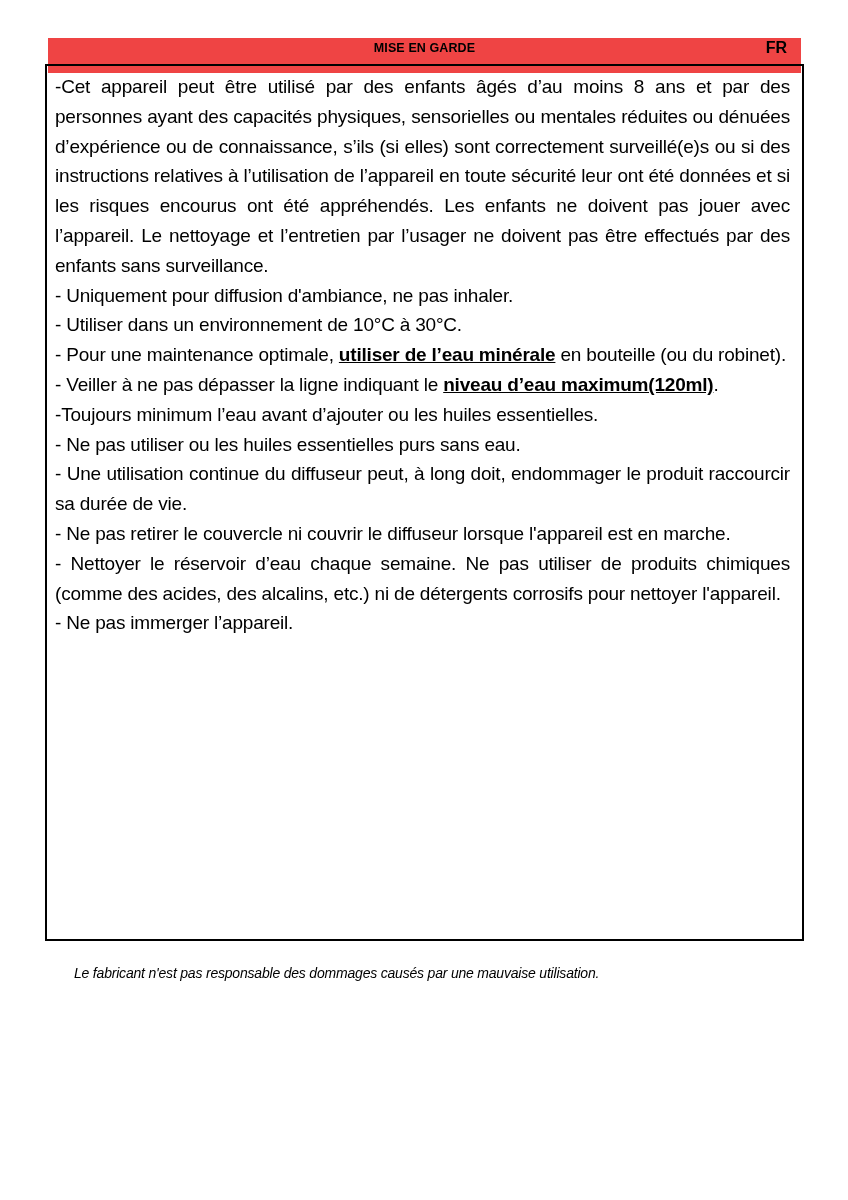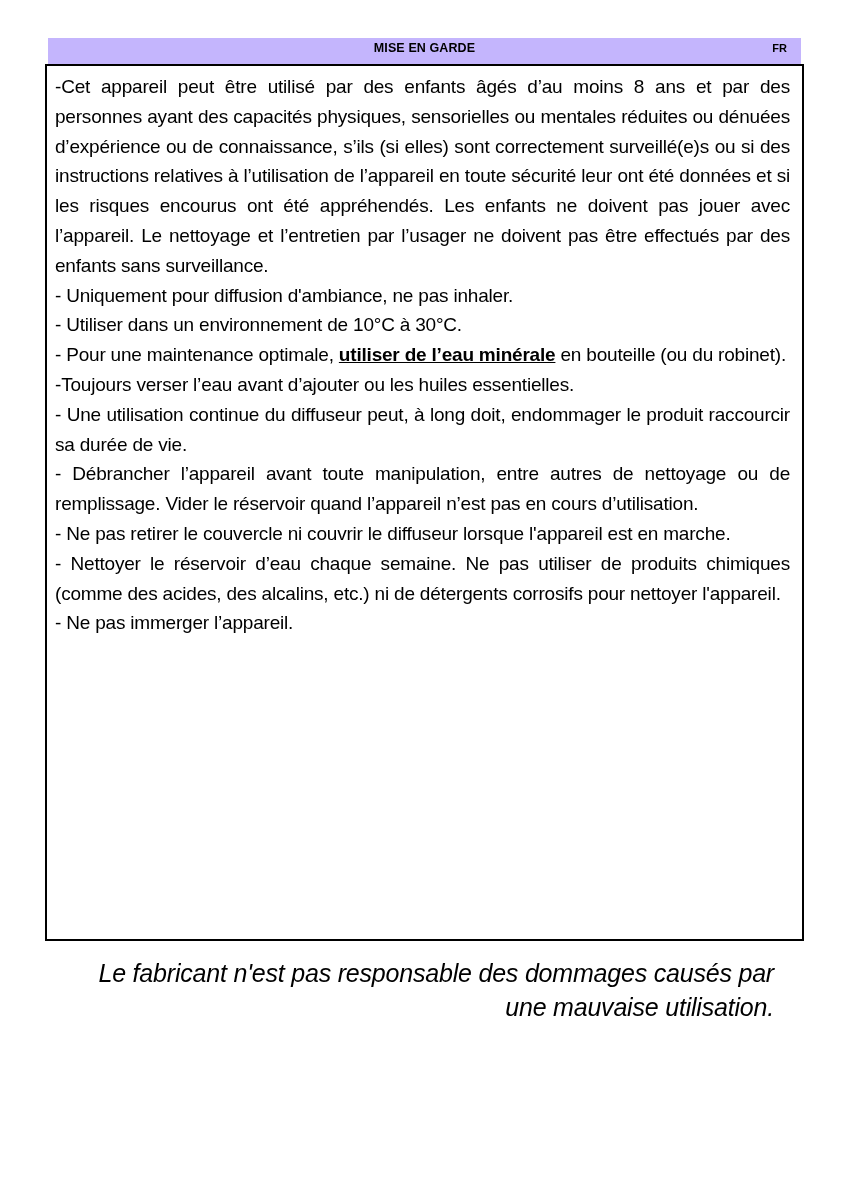--- a/index.html
+++ b/index.html
@@ -7,38 +7,38 @@
     width: 848px; height: 1200px;
     background: #ffffff;
     font-family: "Liberation Sans", sans-serif;
     color: #000000;
     position: relative;
     overflow: hidden;
   }
   .header-bar {
     position: absolute;
     left: 48px; top: 38px;
-    width: 753px; height: 28px;
-    background: #c4b5fd;
+    width: 753px; height: 35px;
+    background: #ef4444;
     text-decoration: underline;
   }
   .header-title {
     position: absolute;
     left: 0; right: 0; top: 0;
     height: 20px; line-height: 20px;
     text-align: center;
     font-size: 12.5px;
     font-weight: bold;
     letter-spacing: 0.1px;
   }
   .language-badge {
     position: absolute;
     right: 14px; top: 0;
     height: 20px; line-height: 20px;
-    font-size: 11px;
+    font-size: 16px;
     font-weight: bold;
   }
   .warning-box {
     position: absolute;
     left: 45px; top: 64px;
     width: 759px; height: 877px;
     box-sizing: border-box;
     border: 2px solid #000000;
     padding: 6px 12px 0 8px;
     font-size: 19px;
@@ -52,45 +52,46 @@
   }
   .emphasis {
     font-weight: bold;
     text-decoration: underline;
     margin-top: 31px;
   }
   .disclaimer {
     position: absolute;
     left: 74px; top: 956px;
     width: 700px;
-    text-align: right;
+    text-align: left;
     font-style: italic;
-    font-size: 25px;
+    font-size: 14px;
     line-height: 34px;
     letter-spacing: -0.2px;
   }
 </style>
 </head>
 <body>
 
 <div class="page">
 
   <div class="header-bar">
     <div class="header-title">MISE EN GARDE</div>
     <div class="language-badge">FR</div>
   </div>
 
   <div class="warning-box">
     <p>-Cet appareil peut être utilisé par des enfants âgés d’au moins 8 ans et par des personnes ayant des capacités physiques, sensorielles ou mentales réduites ou dénuées d’expérience ou de connaissance, s’ils (si elles) sont correctement surveillé(e)s ou si des instructions relatives à l’utilisation de l’appareil en toute sécurité leur ont été données et si les risques encourus ont été appréhendés. Les enfants ne doivent pas jouer avec l’appareil. Le nettoyage et l’entretien par l’usager ne doivent pas être effectués par des enfants sans surveillance.</p>
     <p>- Uniquement pour diffusion d'ambiance, ne pas inhaler.</p>
     <p>- Utiliser dans un environnement de 10°C à 30°C.</p>
     <p><span>- Pour une maintenance optimale, </span><span class="emphasis">utiliser de l’eau minérale</span><span> en bouteille (ou du robinet).</span></p>
-    <p>-Toujours verser l’eau avant d’ajouter ou les huiles essentielles.</p>
+    <p><span>- Veiller à ne pas dépasser la ligne indiquant le </span><span class="emphasis">niveau d’eau maximum(120ml)</span><span>.</span></p>
+    <p>-Toujours minimum l’eau avant d’ajouter ou les huiles essentielles.</p>
+    <p>- Ne pas utiliser ou les huiles essentielles purs sans eau.</p>
     <p>- Une utilisation continue du diffuseur peut, à long doit, endommager le produit raccourcir sa durée de vie.</p>
-    <p>- Débrancher l’appareil avant toute manipulation, entre autres de nettoyage ou de remplissage. Vider le réservoir quand l’appareil n’est pas en cours d’utilisation.</p>
     <p>- Ne pas retirer le couvercle ni couvrir le diffuseur lorsque l'appareil est en marche.</p>
     <p>- Nettoyer le réservoir d’eau chaque semaine. Ne pas utiliser de produits chimiques (comme des acides, des alcalins, etc.) ni de détergents corrosifs pour nettoyer l'appareil.</p>
     <p>- Ne pas immerger l’appareil.</p>
   </div>
 
   <div class="disclaimer">Le fabricant n'est pas responsable des dommages causés par une mauvaise utilisation.</div>
 
 </div>
 
 </body></html>

